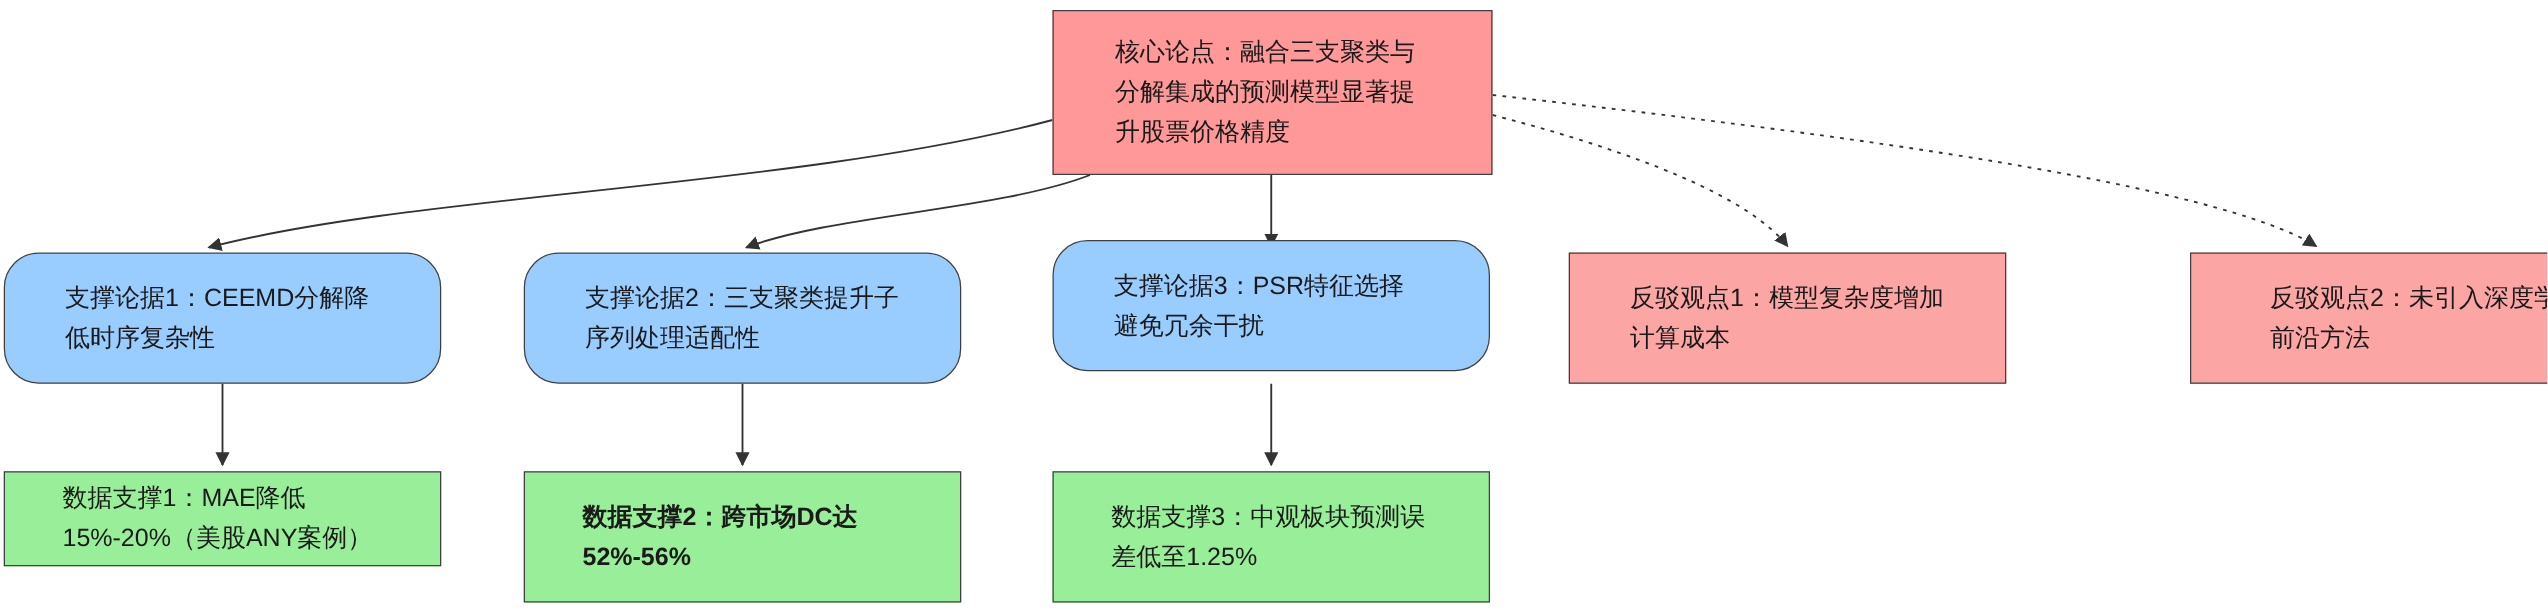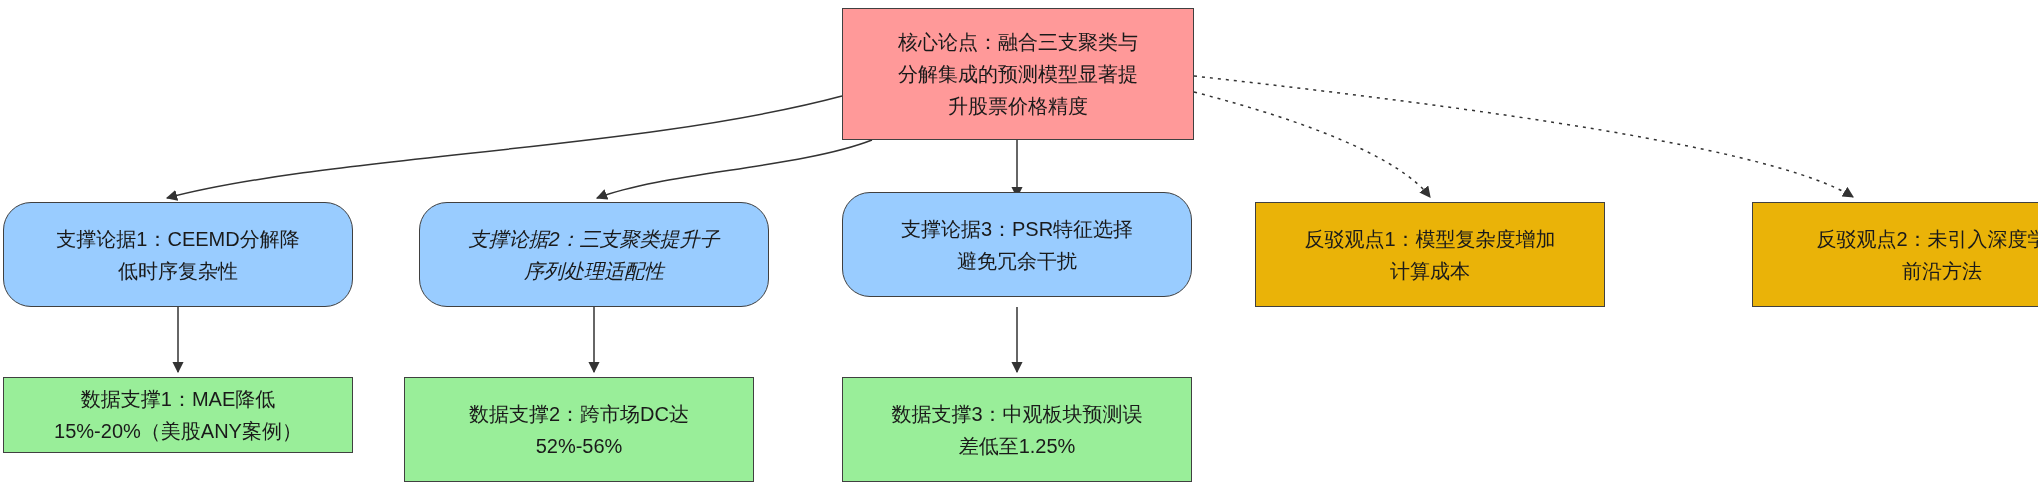--- a/index.html
+++ b/index.html
@@ -16,43 +16,43 @@
     left: 0; top: 0;
     width: 2038px; height: 488px;
     pointer-events: none;
   }
   .node {
     position: absolute;
     box-sizing: border-box;
     display: flex;
     align-items: center;
     justify-content: center;
-    text-align: center;
+    text-align: left;
     border: 1.5px solid #404040;
     color: #1a1a1a;
     font-size: 20px;
     line-height: 32px;
   }
   .node .label { display: inline-block; max-width: 252px; }
   .node.evidence .label { max-width: 256px; }
   .node.core     { background: #ff9999; }
   .node.support  { background: #99ccff; border-radius: 28px; }
-  .node.rebuttal { background: #eab308; }
+  .node.rebuttal { background: #fca5a5; }
   .node.evidence { background: #99ee99; }
 
   #core { left: 842px; top: 8px;   width: 352px; height: 132px; }
 
   #sup1 { left: 3px;    top: 202px; width: 350px; height: 105px; }
-  #sup2 { left: 419px;  top: 202px; width: 350px; height: 105px; font-style: italic; }
+  #sup2 { left: 419px;  top: 202px; width: 350px; height: 105px; }
   #sup3 { left: 842px;  top: 192px; width: 350px; height: 105px; }
   #reb1 { left: 1255px; top: 202px; width: 350px; height: 105px; }
   #reb2 { left: 1752px; top: 202px; width: 380px; height: 105px; }
 
   #ev1  { left: 3px;    top: 377px; width: 350px; height: 76px; }
-  #ev2  { left: 404px;  top: 377px; width: 350px; height: 105px; }
+  #ev2  { left: 419px;  top: 377px; width: 350px; height: 105px; font-weight: bold; }
   #ev3  { left: 842px;  top: 377px; width: 350px; height: 105px; }
 
   .edge { fill: none; stroke: #333333; stroke-width: 1.5; }
   .edge.dotted { stroke-dasharray: 3 5; }
 </style>
 </head>
 <body>
 
 <div id="canvas">
 

